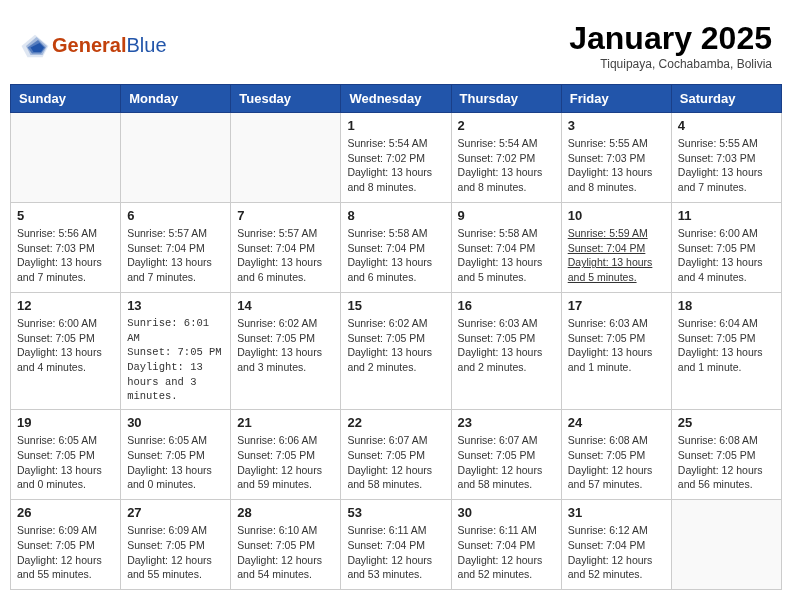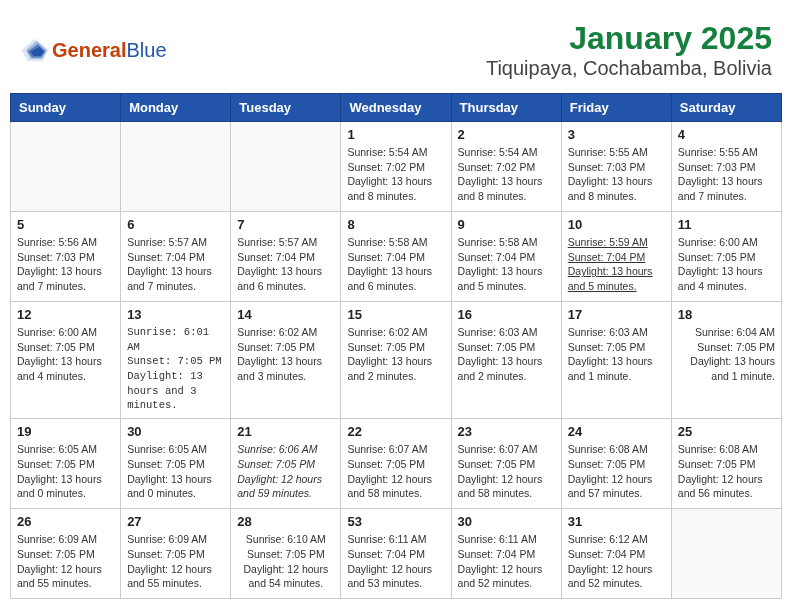--- a/index.html
+++ b/index.html
@@ -35,24 +35,24 @@
       width: 30px;
       height: 30px;
       margin-right: 2px;
     }
     .title-area {
       text-align: right;
     }
     .month-year {
       font-size: 32px;
       font-weight: bold;
-      color: #15803d;
+      color: #000000;
     }
     .location {
-      font-size: 20px;
+      font-size: 12px;
       color: #444;
     }
     .calendar {
       width: 100%;
       border-collapse: collapse;
       margin-top: 8px;
     }
     .calendar th {
       background-color: #2255aa;
       color: #fff;
@@ -231,41 +231,41 @@
 Daylight: 13 hours and 2 minutes.</div>
         </td>
         <td>
           <div class="day-number">17</div>
           <div class="day-info" style="white-space: pre-line;">Sunrise: 6:03 AM
 Sunset: 7:05 PM
 Daylight: 13 hours and 1 minute.</div>
         </td>
         <td>
           <div class="day-number">18</div>
-          <div class="day-info" style="white-space: pre-line; text-align: right;">Sunrise: 6:04 AM
+          <div class="day-info" style="white-space: pre-line;">Sunrise: 6:04 AM
 Sunset: 7:05 PM
 Daylight: 13 hours and 1 minute.</div>
         </td>
       </tr>
       <tr class="week-row">
         <td>
           <div class="day-number">19</div>
           <div class="day-info" style="white-space: pre-line;">Sunrise: 6:05 AM
 Sunset: 7:05 PM
 Daylight: 13 hours and 0 minutes.</div>
         </td>
         <td>
           <div class="day-number">30</div>
           <div class="day-info" style="white-space: pre-line;">Sunrise: 6:05 AM
 Sunset: 7:05 PM
 Daylight: 13 hours and 0 minutes.</div>
         </td>
         <td>
           <div class="day-number">21</div>
-          <div class="day-info" style="white-space: pre-line; font-style: italic;">Sunrise: 6:06 AM
+          <div class="day-info" style="white-space: pre-line;">Sunrise: 6:06 AM
 Sunset: 7:05 PM
 Daylight: 12 hours and 59 minutes.</div>
         </td>
         <td>
           <div class="day-number">22</div>
           <div class="day-info" style="white-space: pre-line;">Sunrise: 6:07 AM
 Sunset: 7:05 PM
 Daylight: 12 hours and 58 minutes.</div>
         </td>
         <td>
@@ -295,21 +295,21 @@
 Daylight: 12 hours and 55 minutes.</div>
         </td>
         <td>
           <div class="day-number">27</div>
           <div class="day-info" style="white-space: pre-line;">Sunrise: 6:09 AM
 Sunset: 7:05 PM
 Daylight: 12 hours and 55 minutes.</div>
         </td>
         <td>
           <div class="day-number">28</div>
-          <div class="day-info" style="white-space: pre-line; text-align: center;">Sunrise: 6:10 AM
+          <div class="day-info" style="white-space: pre-line;">Sunrise: 6:10 AM
 Sunset: 7:05 PM
 Daylight: 12 hours and 54 minutes.</div>
         </td>
         <td>
           <div class="day-number">53</div>
           <div class="day-info" style="white-space: pre-line;">Sunrise: 6:11 AM
 Sunset: 7:04 PM
 Daylight: 12 hours and 53 minutes.</div>
         </td>
         <td>

